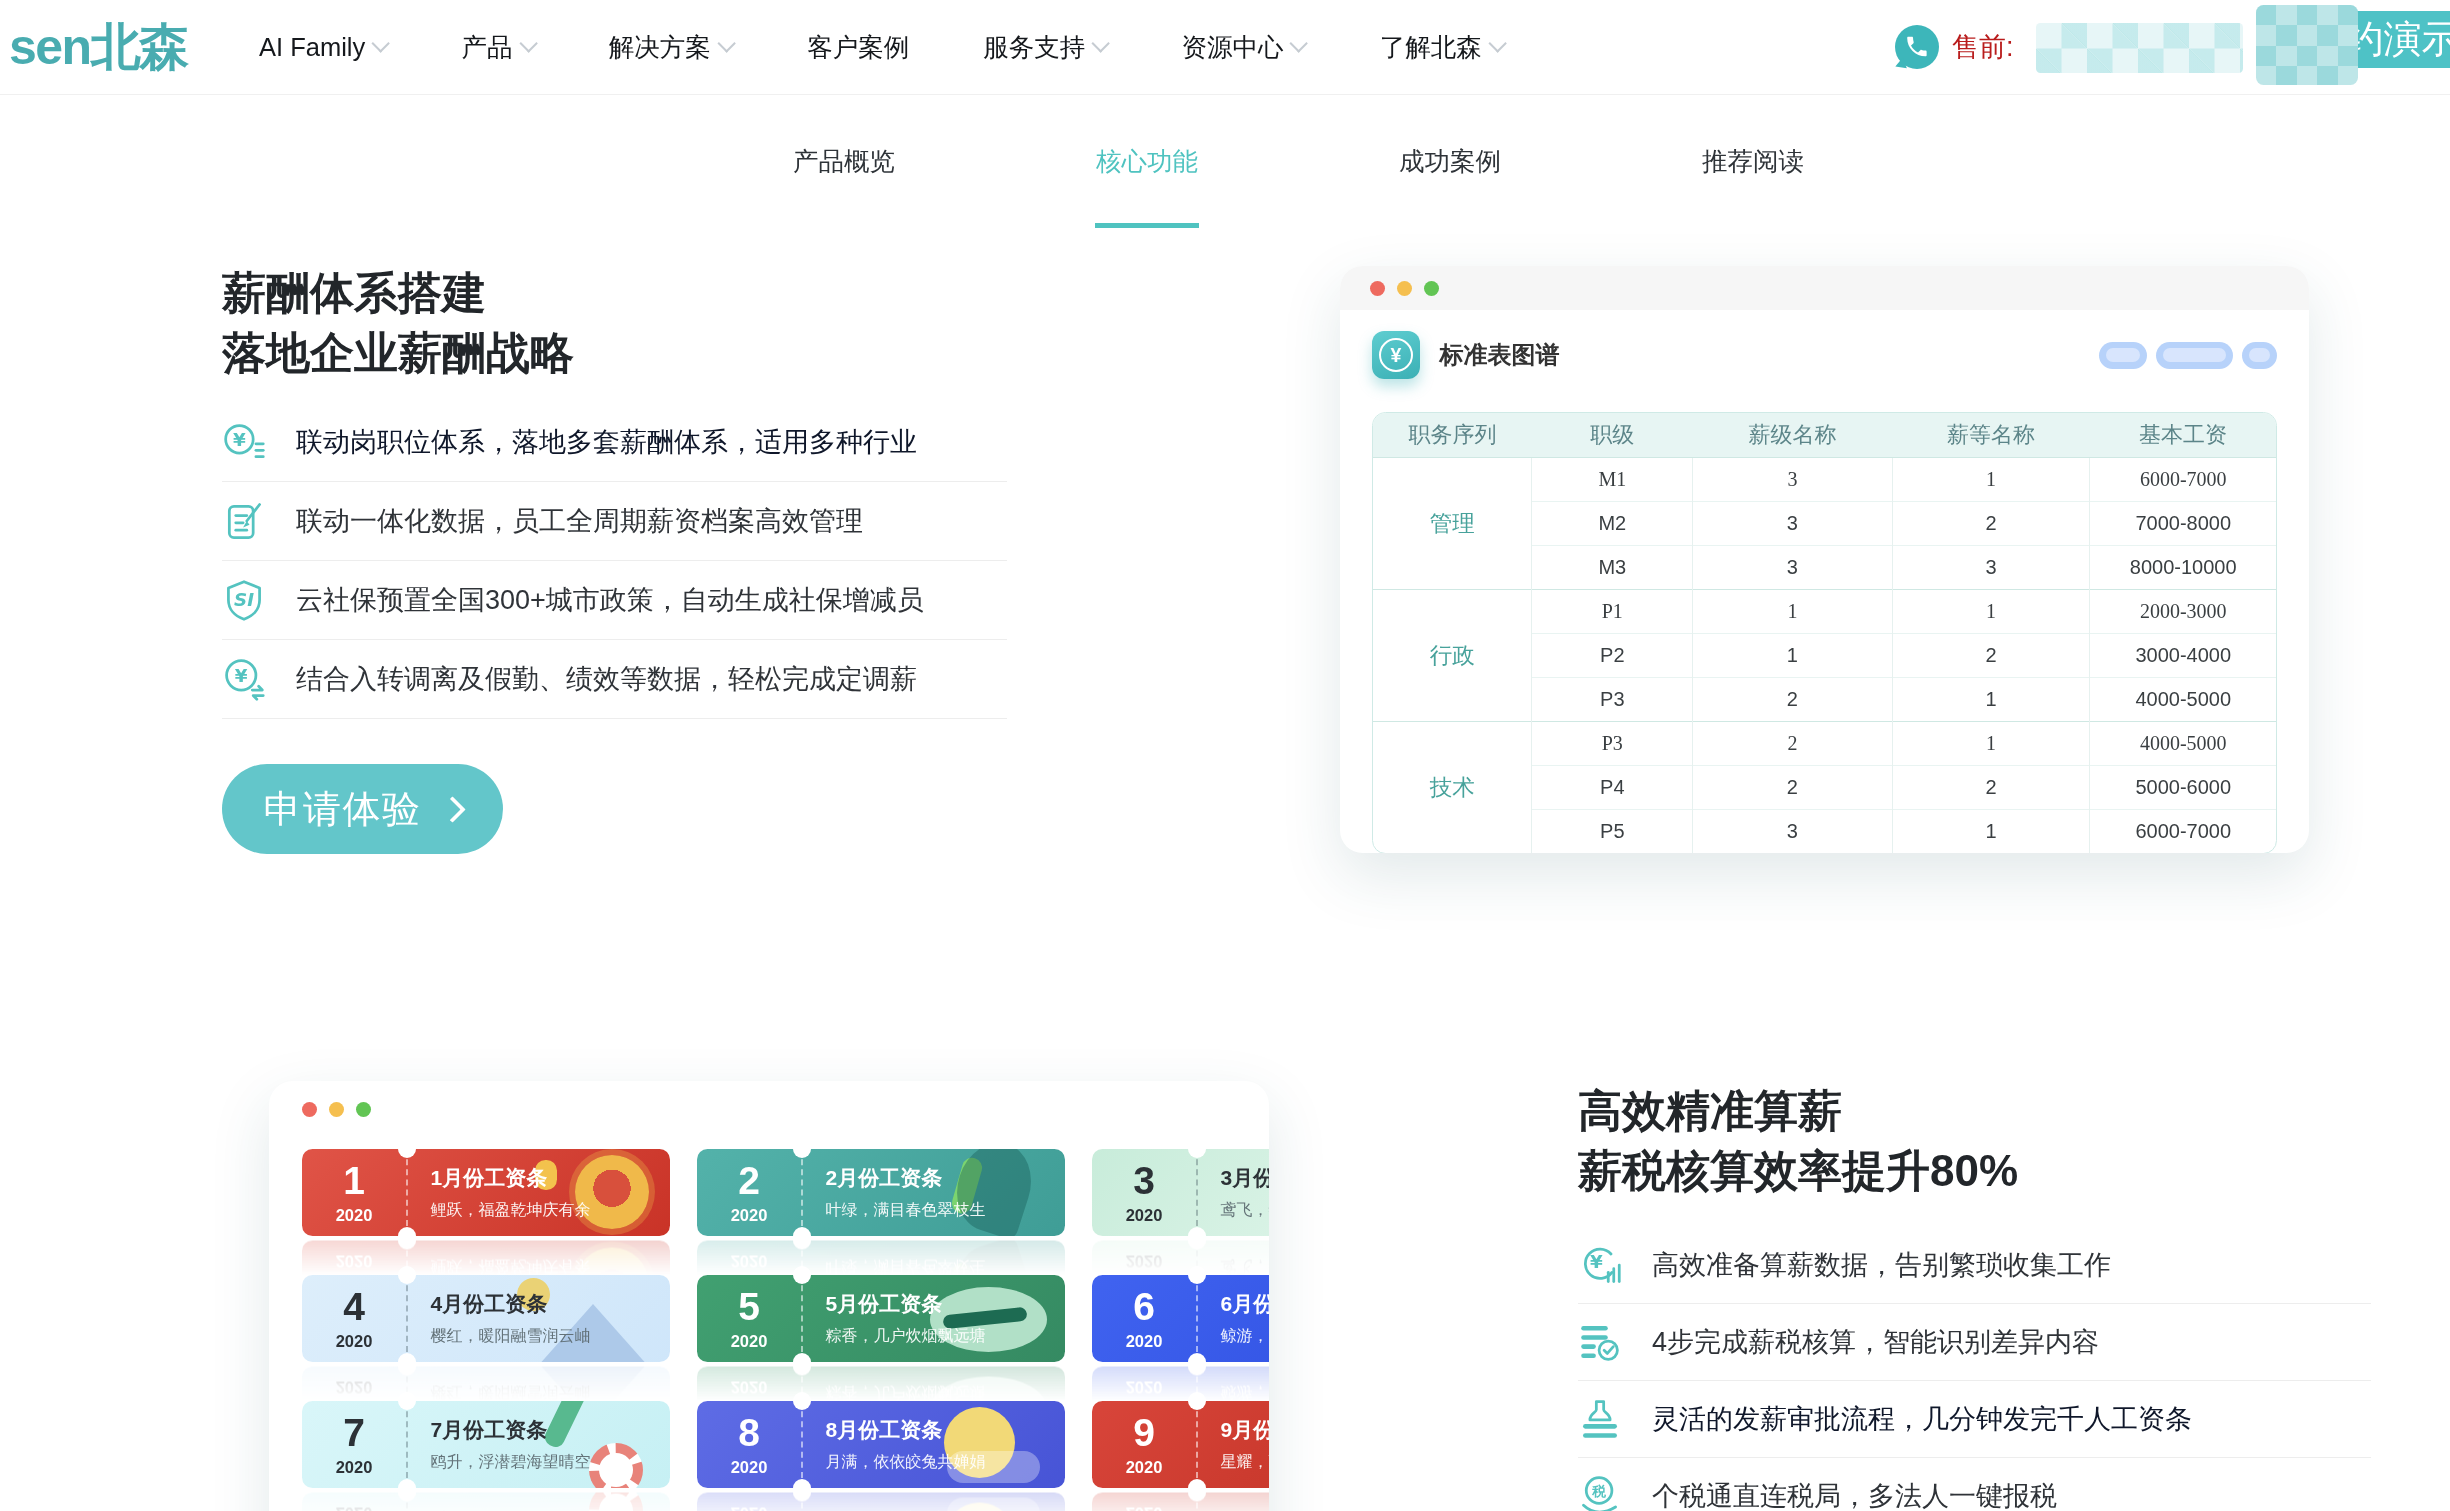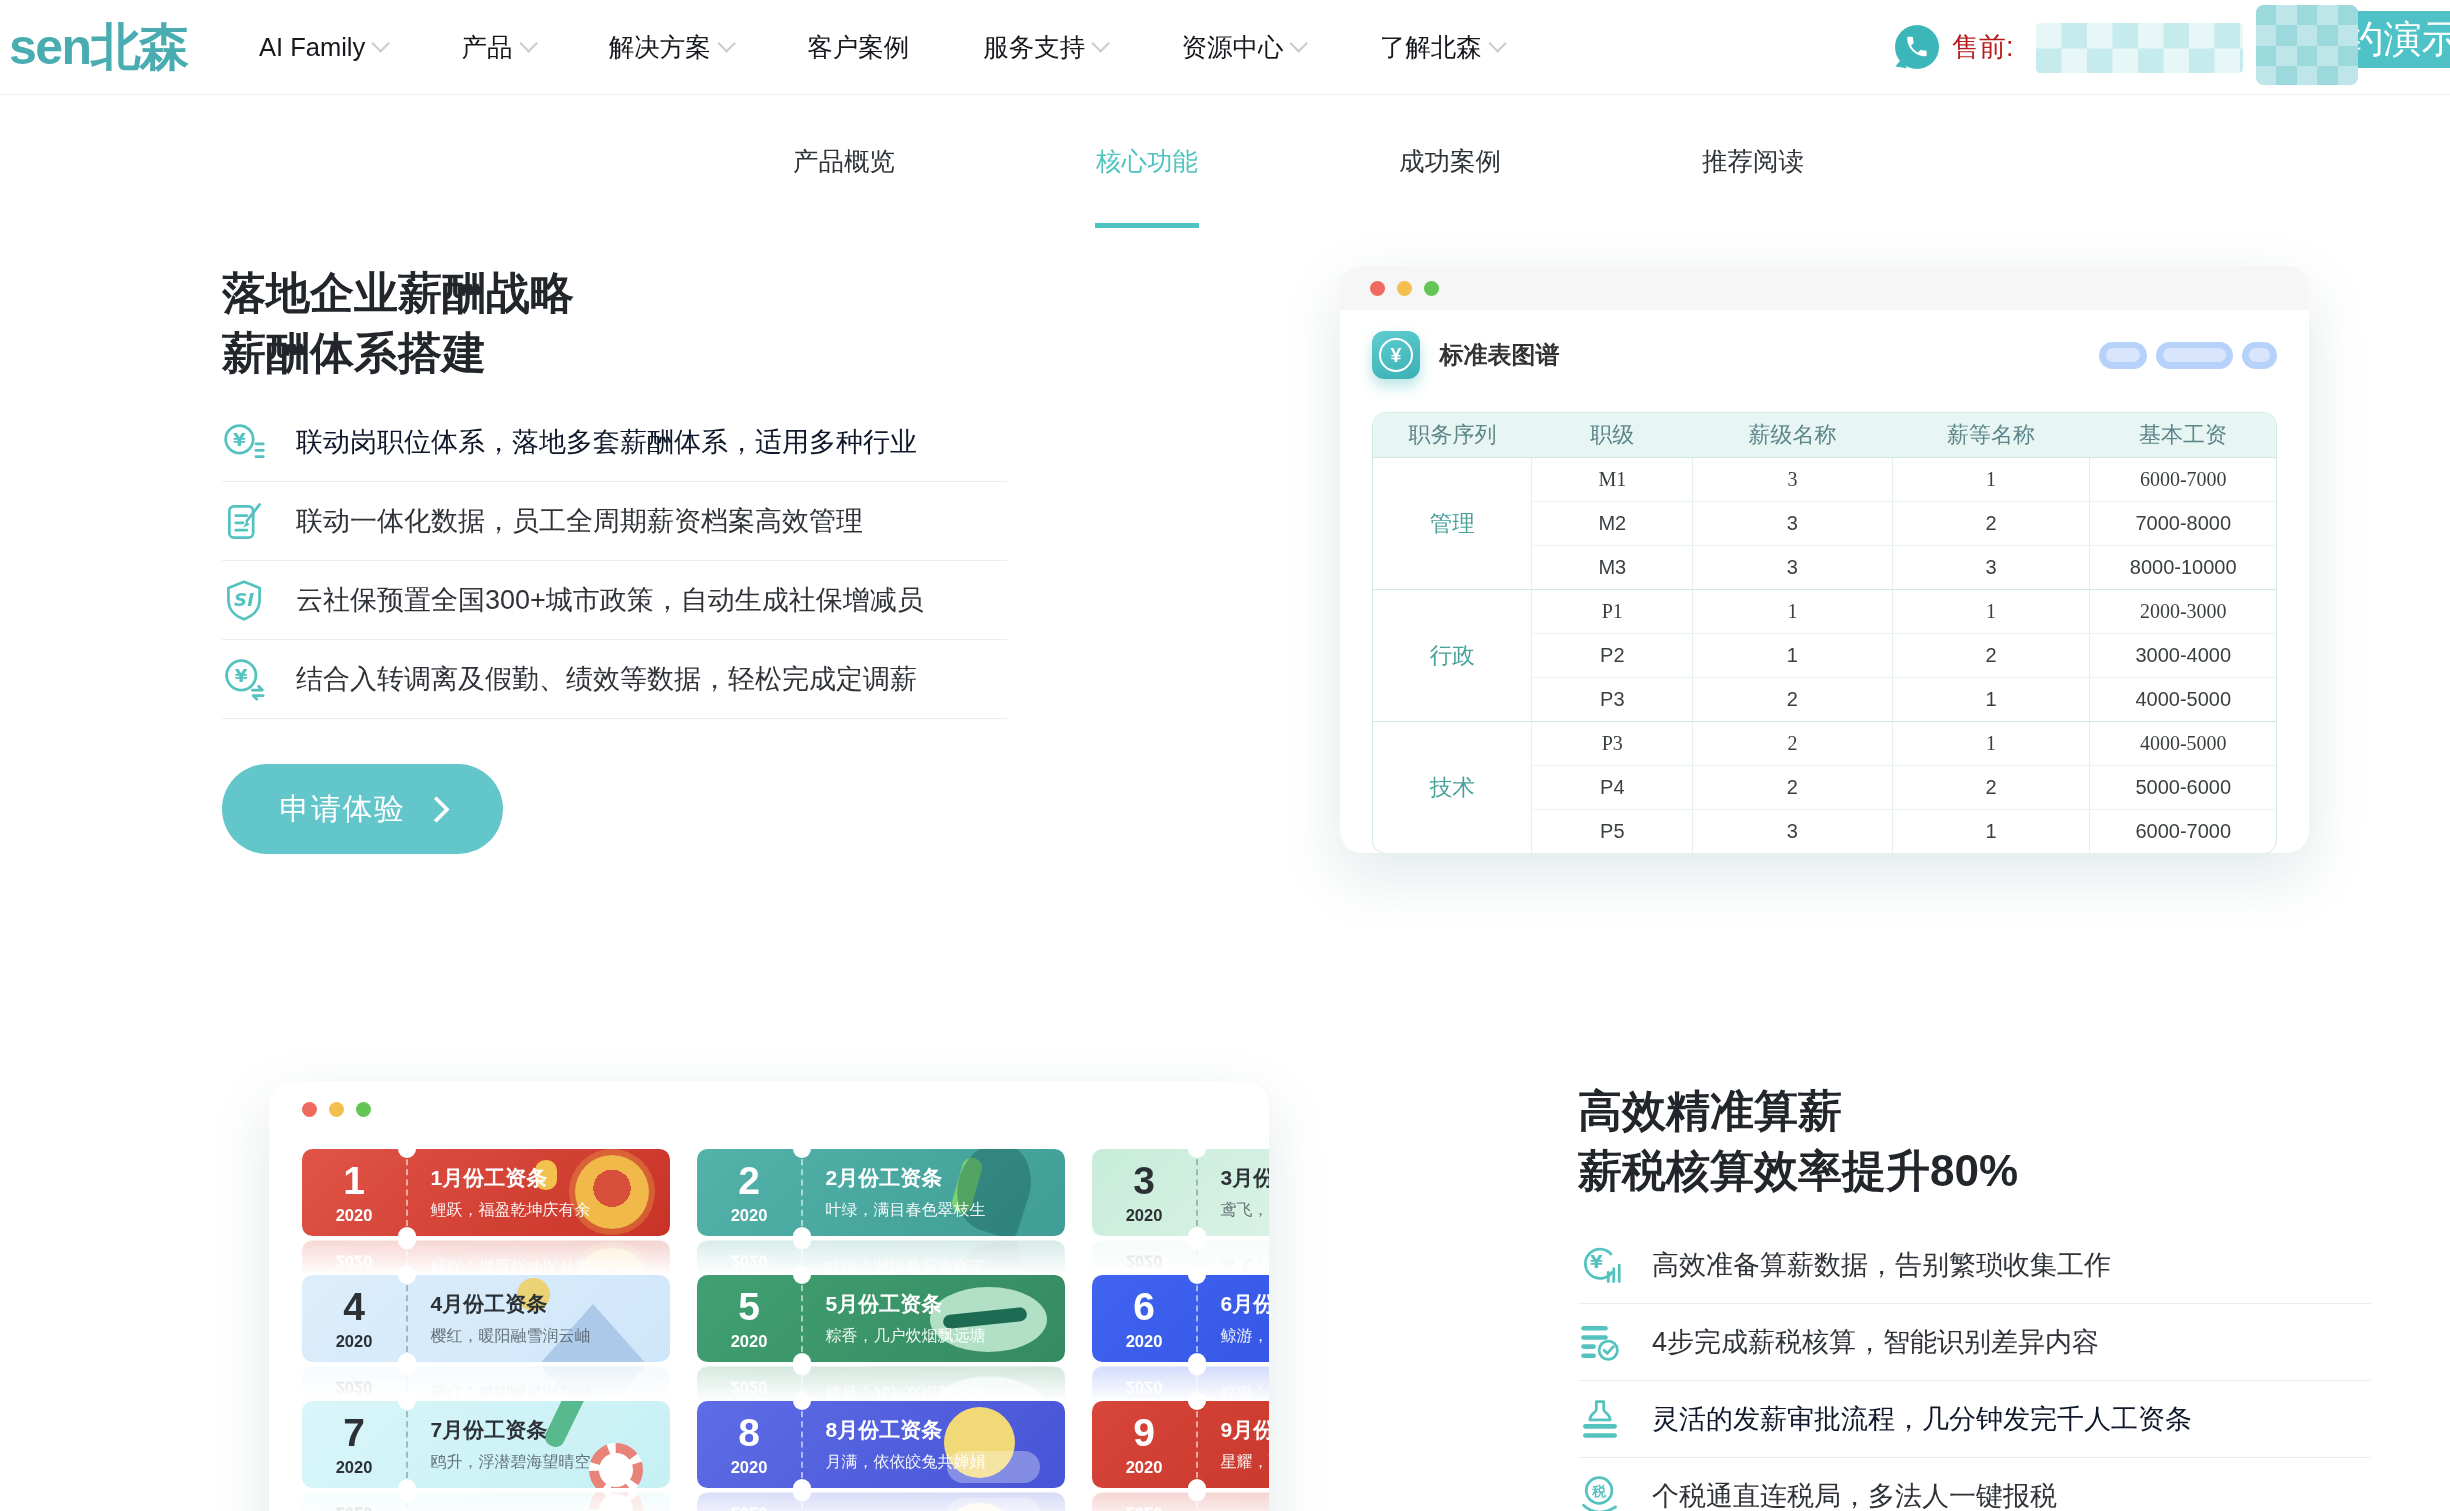--- a/index.html
+++ b/index.html
@@ -49,21 +49,21 @@
   .h2line{font-size:44px;line-height:60px;font-weight:600;color:#22262a;}
   .blist{margin-top:20px;width:785px;}
   .brow{display:flex;align-items:center;gap:30px;height:78px;border-bottom:1.5px solid #ededed;}
   .brow .btext{font-size:27px;color:#2f3338;}
   .brow.hl .btext{color:#0f172a;}
   .bicon{width:44px;height:44px;flex:0 0 44px;fill:none;stroke:#54c3c0;stroke-width:3;stroke-linecap:round;stroke-linejoin:round;}
   .bicon .t{fill:#54c3c0;stroke:none;font-size:20px;font-weight:700;text-anchor:middle;font-family:"DejaVu Sans",sans-serif;}
   .bicon .f{fill:#54c3c0;stroke:none;}
   .cta{margin-top:45px;width:281px;height:90px;border-radius:45px;background:#63c6ca;border:none;
        display:flex;align-items:center;justify-content:center;gap:28.5px;cursor:pointer;}
-  .cta span{color:#fff;font-size:30px;letter-spacing:1.5px;}
+  .cta span{color:#fff;font-size:38px;letter-spacing:1.5px;}
   .cta .arrow{width:15px;height:15px;border-top:4.5px solid #fff;border-right:4.5px solid #fff;
        transform:rotate(45deg);border-radius:1.5px;margin-left:-7.5px;}
 
   
   .tcard{position:absolute;left:1340px;top:266px;width:969px;height:587px;border-radius:22.5px;background:#fff;
         box-shadow:0 22.5px 60px rgba(31,84,94,.13);overflow:hidden;}
   .winbar{height:44px;background:#f6f6f6;display:flex;align-items:center;padding-left:30px;gap:12px;}
   .dot{width:15px;height:15px;border-radius:50%;}
   .tcard-head{display:flex;align-items:center;padding:21px 32px 0 32px;}
   .yen-app{width:48px;height:48px;border-radius:12px;background:linear-gradient(160deg,#5ecdd0,#3bb0b5);
@@ -198,22 +198,22 @@
   <div class="subnav">
     <div class="tabs">
       <div class="tab">产品概览</div>
       <div class="tab active">核心功能</div>
       <div class="tab">成功案例</div>
       <div class="tab">推荐阅读</div>
     </div>
   </div>
 
   <section class="hero">
+    <div class="h2line">薪酬体系搭建</div>
     <div class="h2line">落地企业薪酬战略</div>
-    <div class="h2line">薪酬体系搭建</div>
     <div class="blist">
       <div class="brow hl">
         <svg class="bicon" viewBox="0 0 48 48">
             <circle cx="19" cy="21" r="15"></circle>
             <text x="19" y="28" class="t">¥</text>
             <line x1="37" y1="26" x2="45" y2="26"></line>
             <line x1="37" y1="33" x2="45" y2="33"></line>
             <line x1="37" y1="40" x2="45" y2="40"></line>
           </svg>
         <span class="btext">联动岗职位体系，落地多套薪酬体系，适用多种行业</span>

